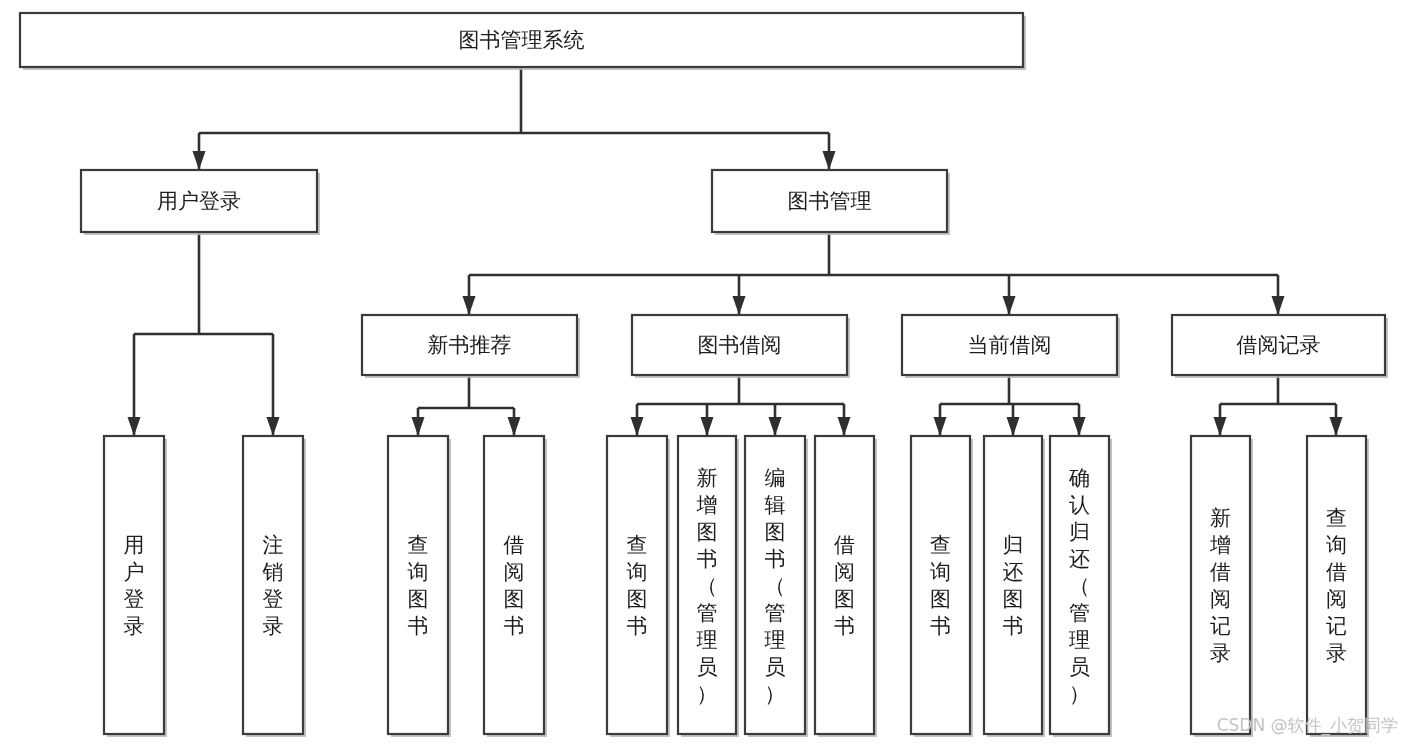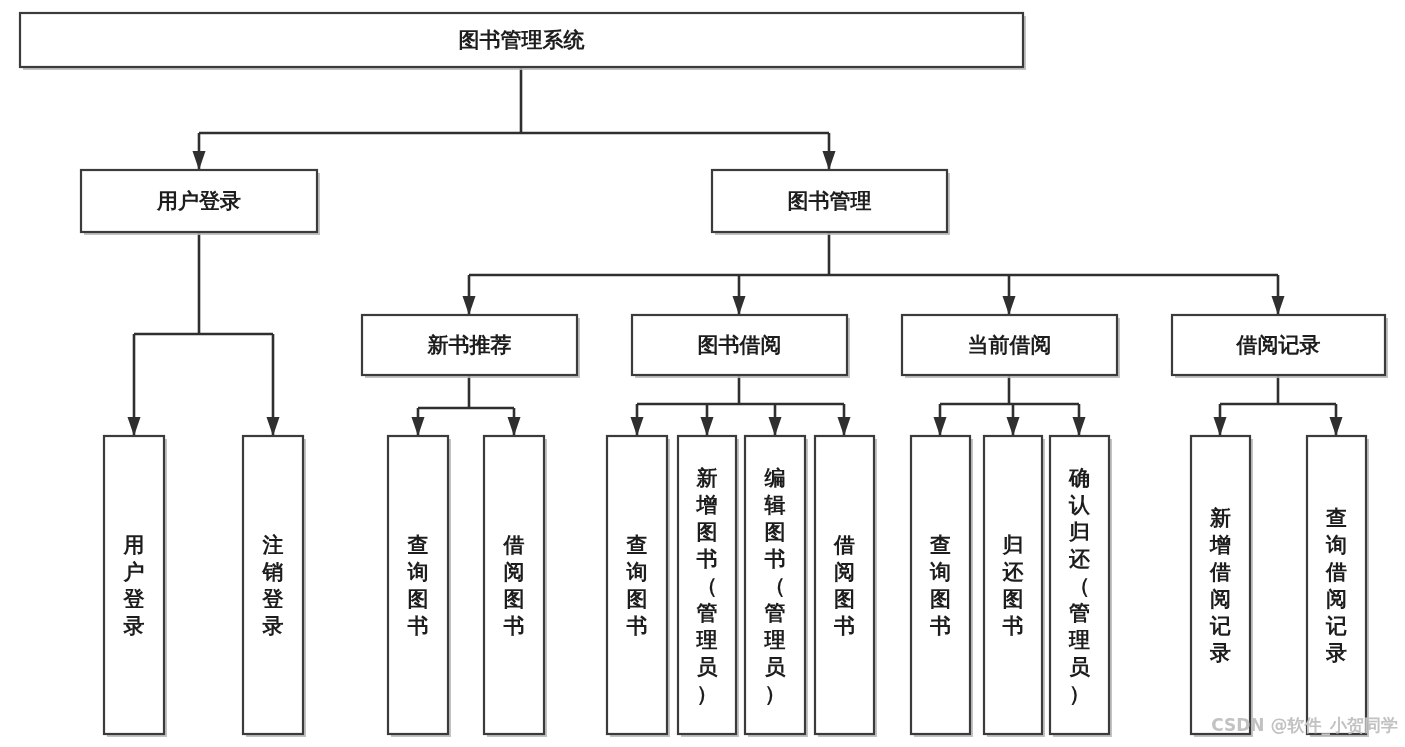--- a/index.html
+++ b/index.html
@@ -13,21 +13,20 @@
     overflow: hidden;
     font-family: "DejaVu Sans", "Liberation Sans", sans-serif;
     position: relative;
   }
   #diagram-root {
     position: absolute;
     left: 0;
     top: 0;
     width: 1222px;
     height: 747px;
-    font-weight: bold;
   }
   svg.flow {
     display: block;
     width: 1405px;
     height: 747px;
   }
   .node-rect {
     fill: #ffffff;
     stroke: #3b3b3b;
     stroke-width: 2.2;

